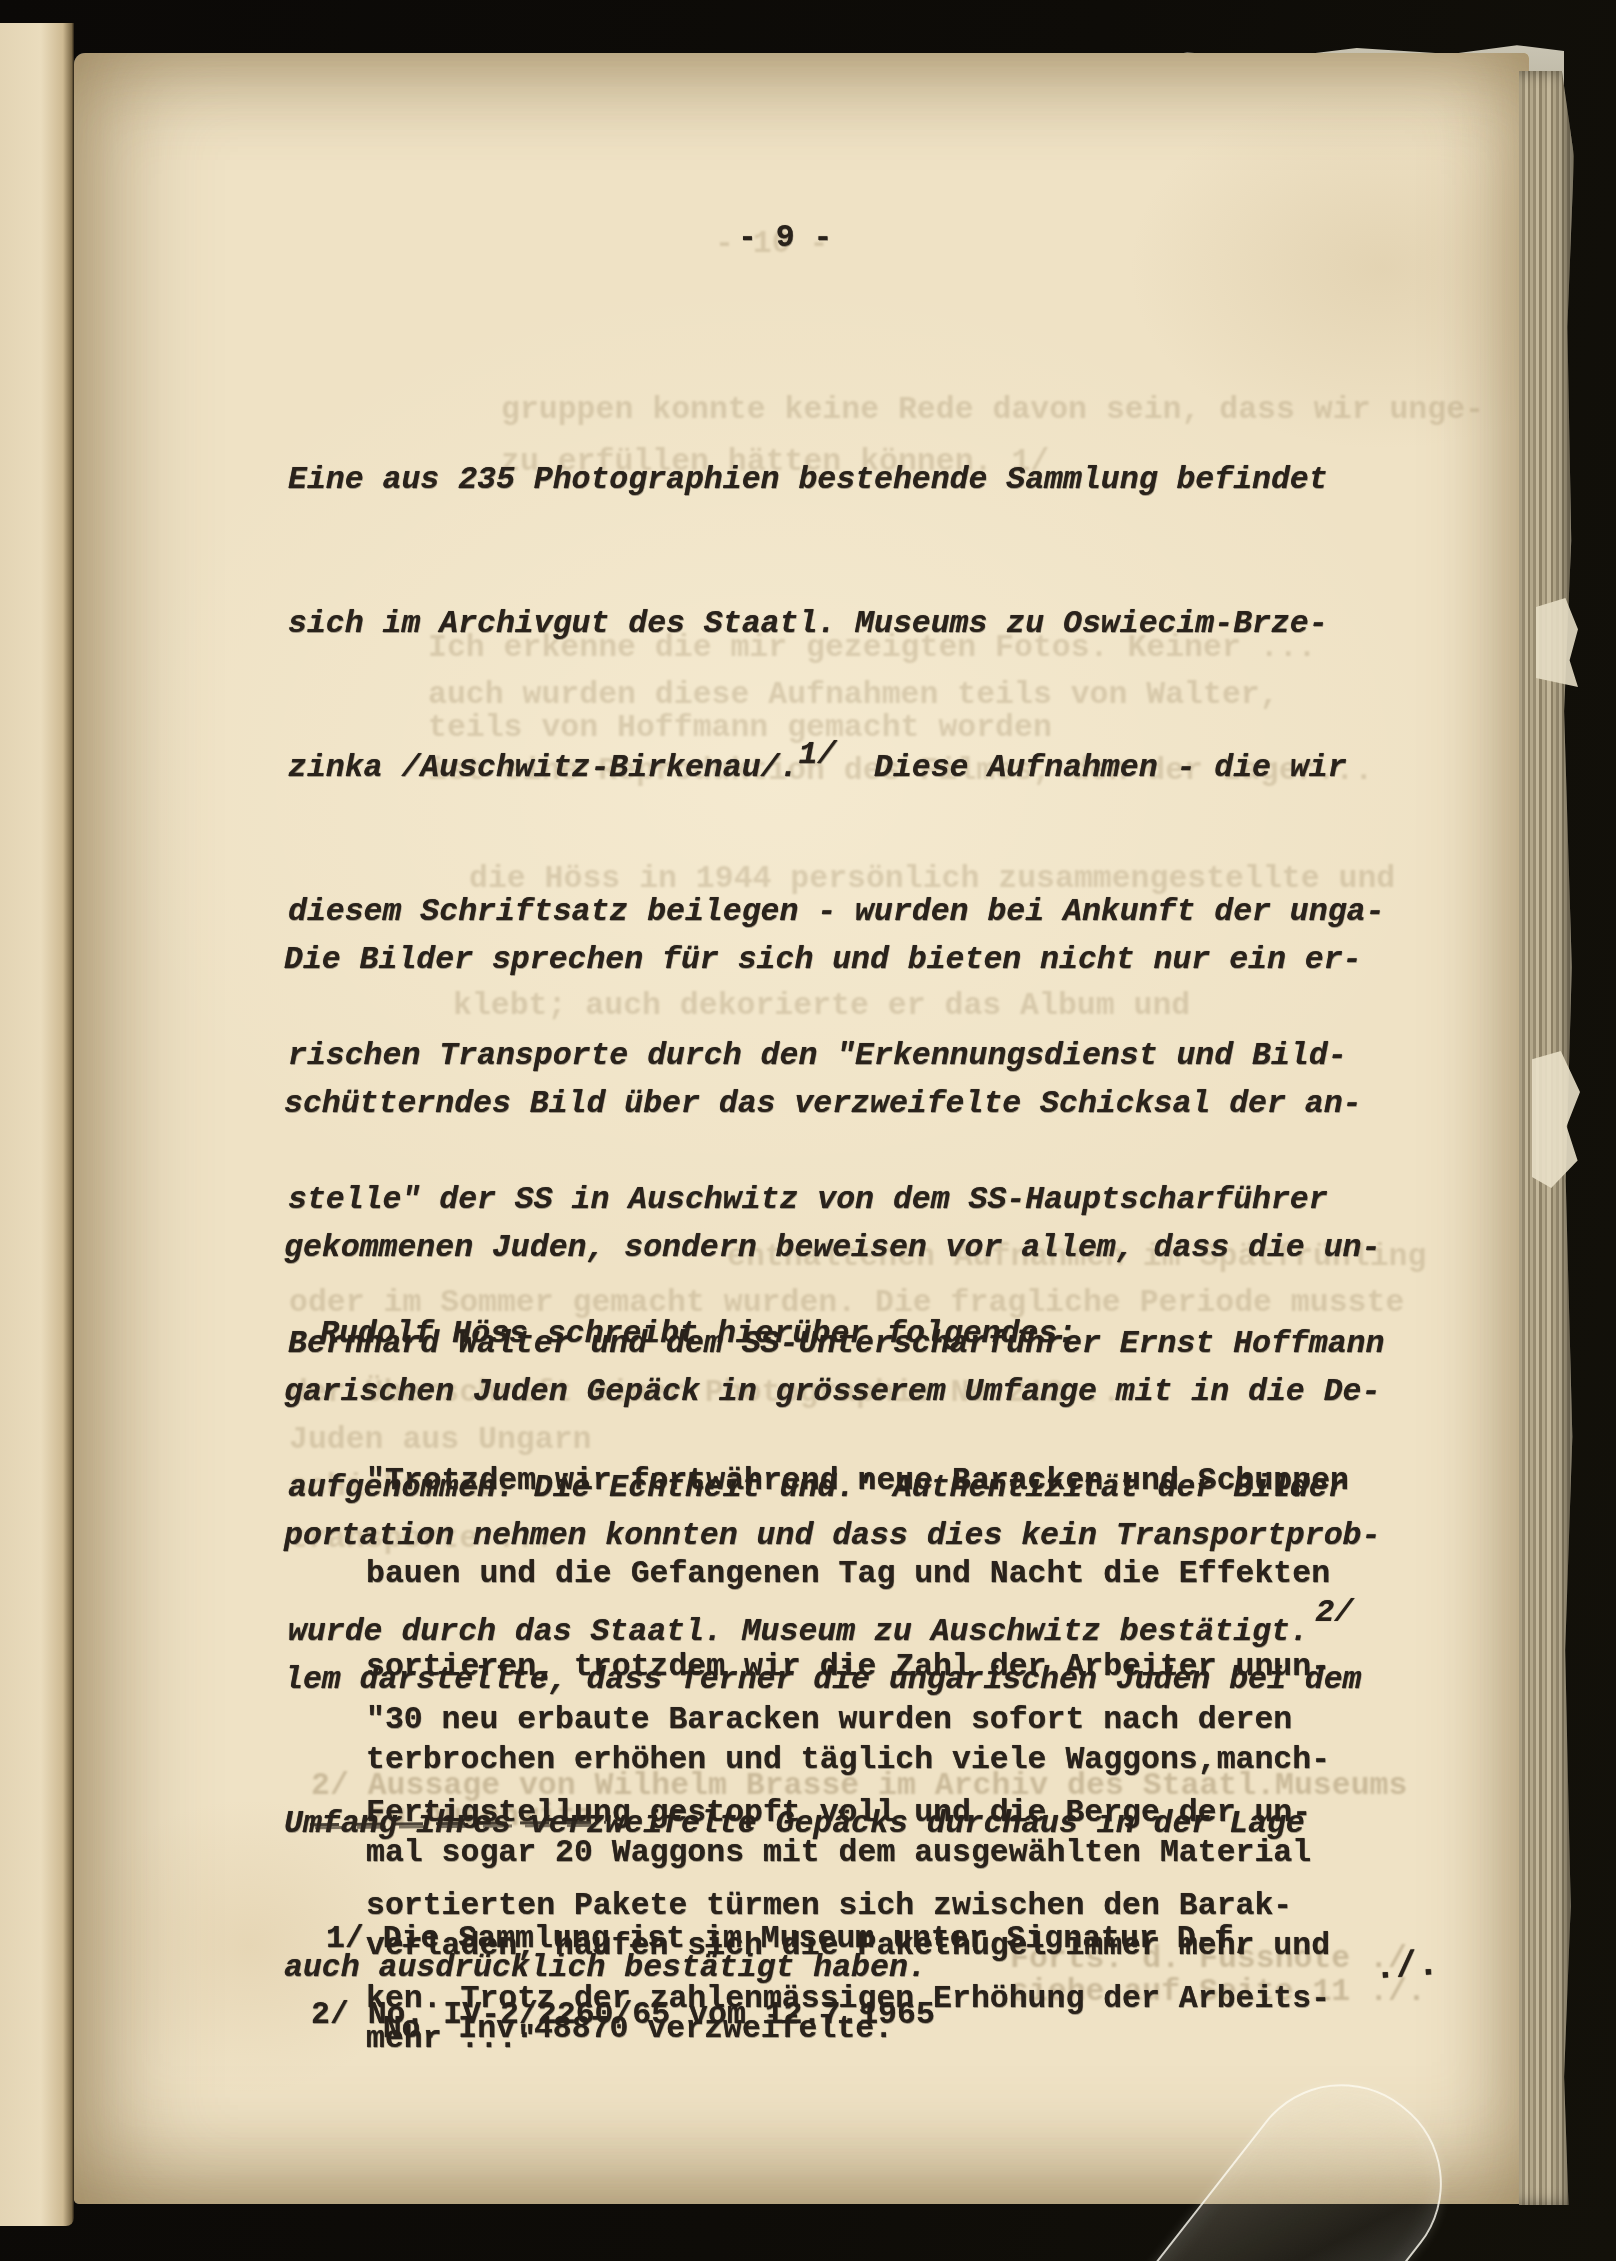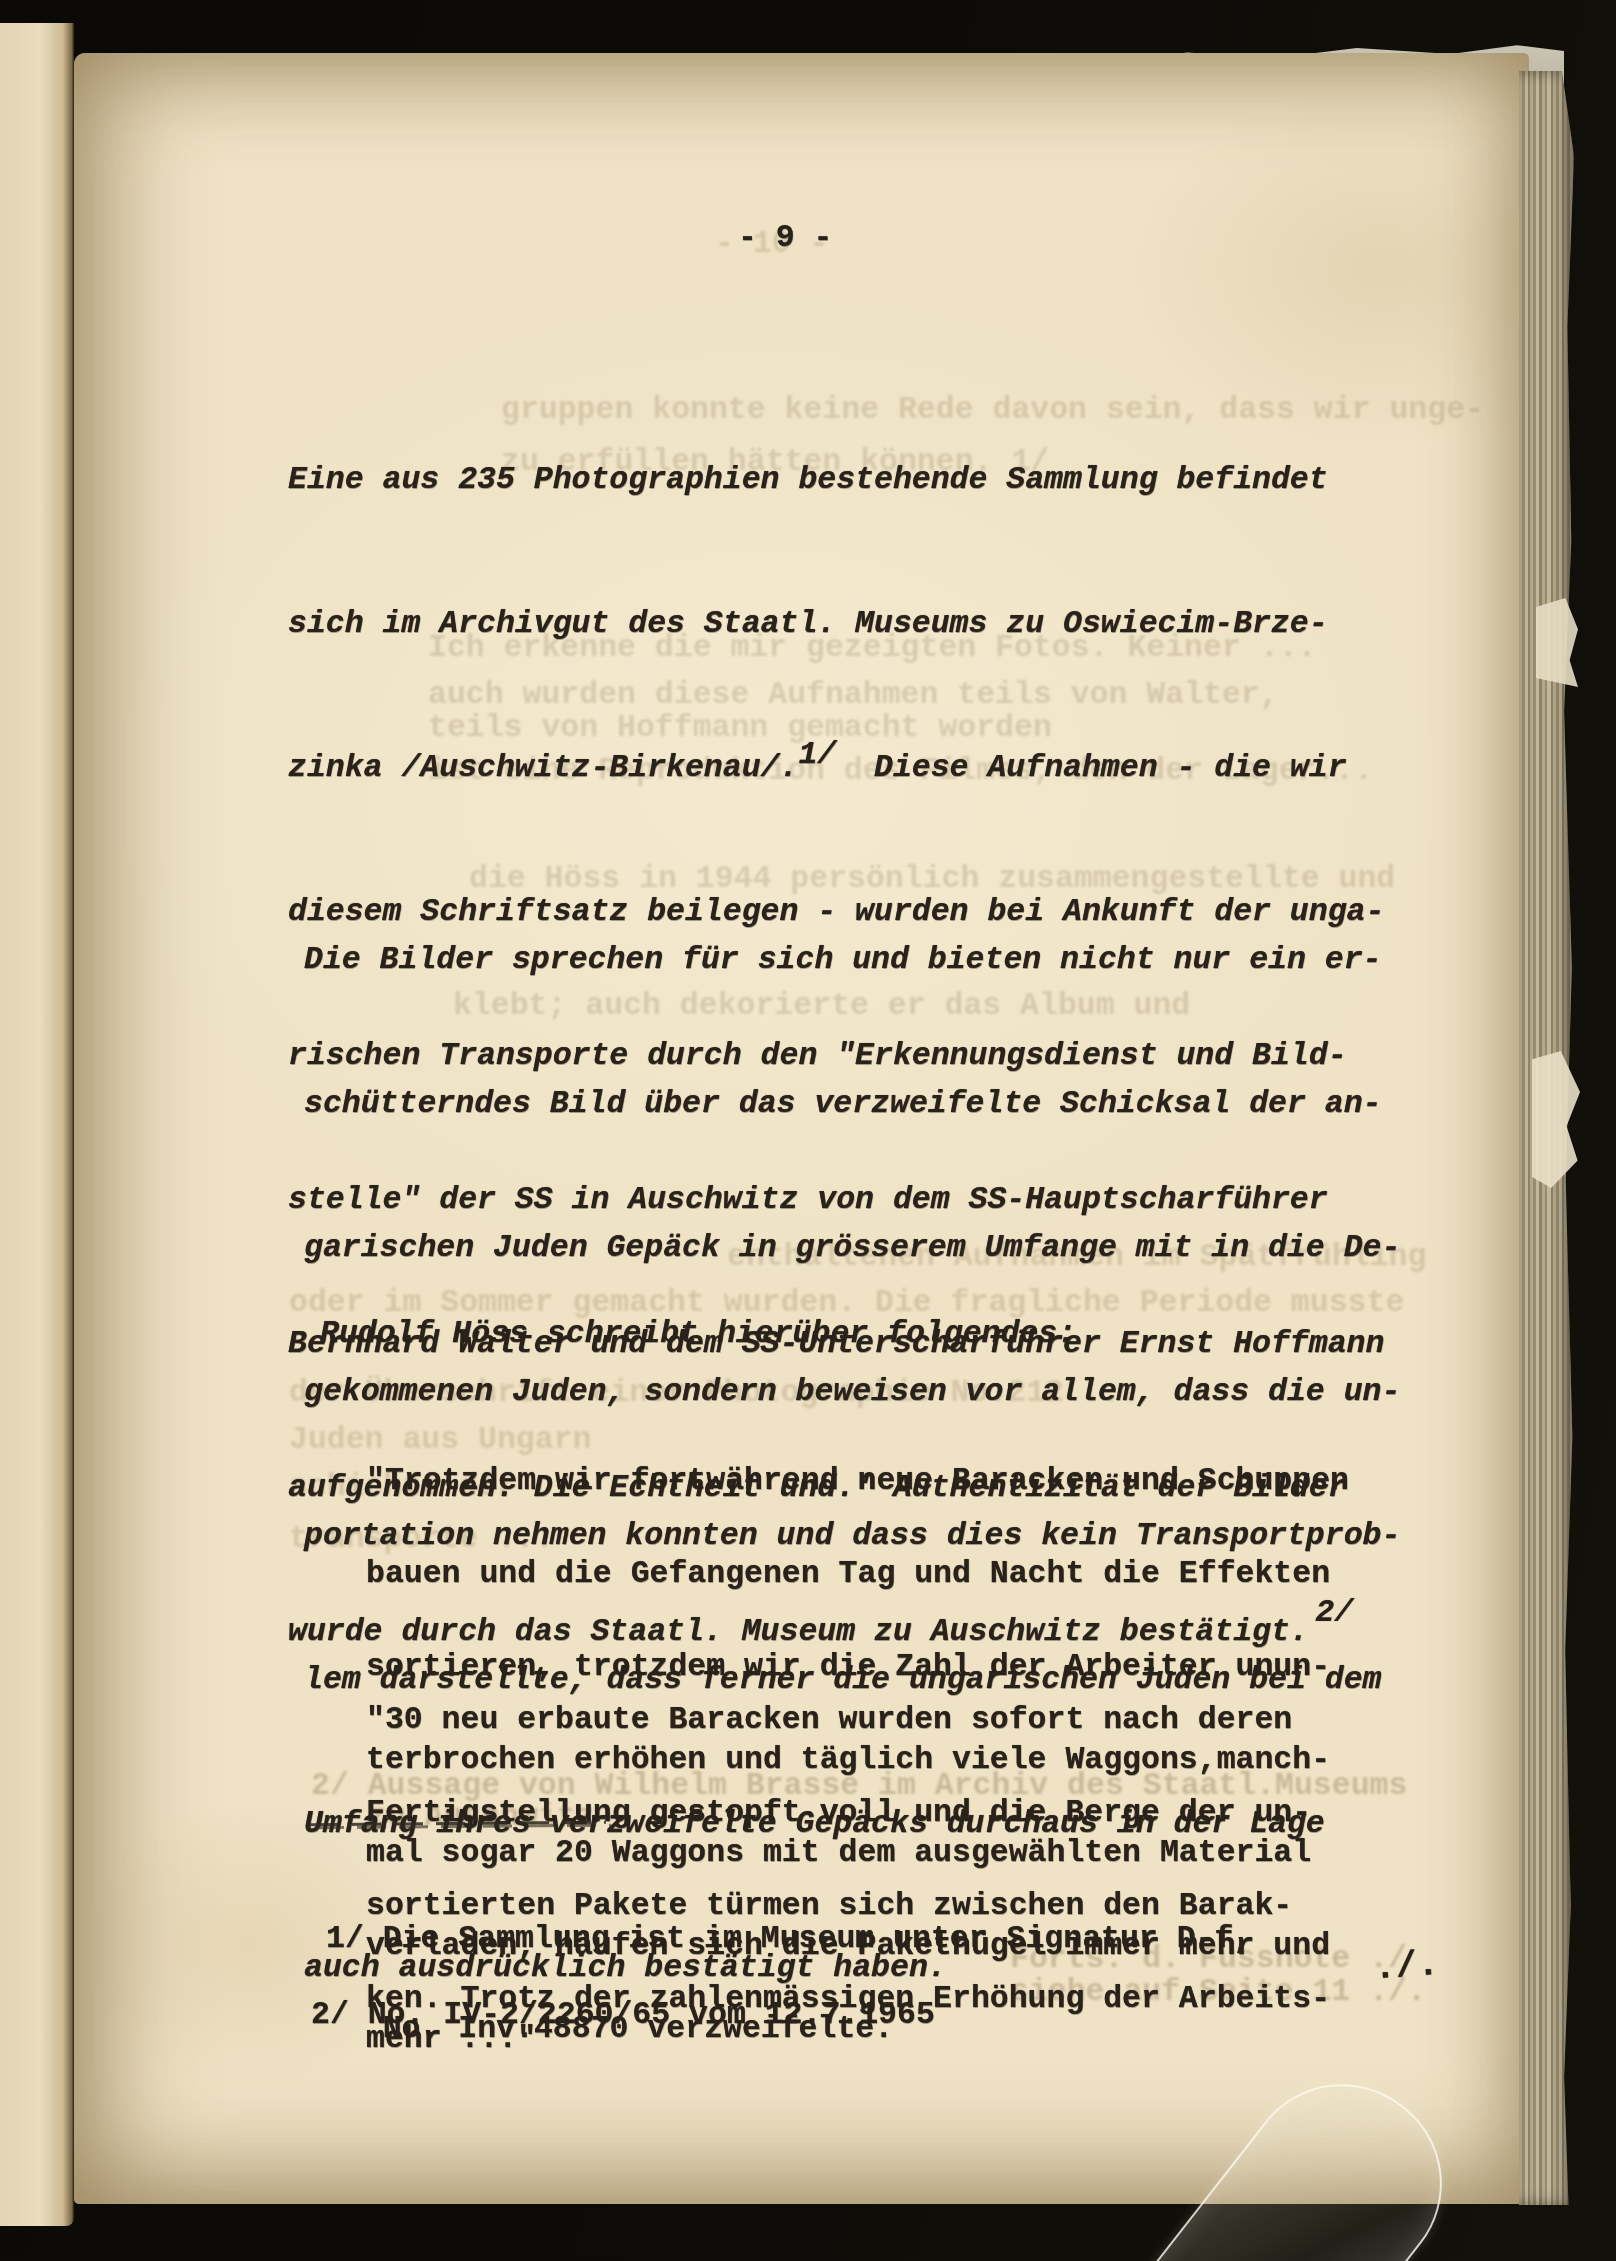--- a/index.html
+++ b/index.html
@@ -96,25 +96,25 @@
     <div>sich im Archivgut des Staatl. Museums zu Oswiecim-Brze-</div>
     <div><span>zinka /Auschwitz-Birkenau/.</span><span class="sup">1/</span><span>  Diese Aufnahmen - die wir</span></div>
     <div>diesem Schriftsatz beilegen - wurden bei Ankunft der unga-</div>
     <div>rischen Transporte durch den "Erkennungsdienst und Bild-</div>
     <div>stelle" der SS in Auschwitz von dem SS-Hauptscharführer</div>
     <div>Bernhard Walter und dem SS-Unterscharführer Ernst Hoffmann</div>
     <div>aufgenommen. Die Echtheit und.' Authentizität der Bilder</div>
     <div><span>wurde durch das Staatl. Museum zu Auschwitz bestätigt.</span><span class="sup-end">2/</span></div>
   </div>
 
-  <div class="ink para" style="left:304px;top:840px;">
+  <div class="ink para" style="left:284px;top:840px;">
     <div>Die Bilder sprechen für sich und bieten nicht nur ein er-</div>
     <div>schütterndes Bild über das verzweifelte Schicksal der an-</div>
+    <div>gekommenen Juden, sondern beweisen vor allem, dass die un-</div>
     <div>garischen Juden Gepäck in grösserem Umfange mit in die De-</div>
-    <div>gekommenen Juden, sondern beweisen vor allem, dass die un-</div>
     <div>portation nehmen konnten und dass dies kein Transportprob-</div>
     <div>lem darstellte, dass ferner die ungarischen Juden bei dem</div>
     <div>Umfang ihres verzweifelte Gepäcks durchaus in der Lage</div>
     <div>auch ausdrücklich bestätigt haben.</div>
   </div>
 
   <div class="ink para" style="left:288px;top:1310px;margin-left:32px;">Rudolf Höss schreibt hierüber folgendes:</div>
 
   <div class="ink quote" style="left:366px;top:1403px;">
     <div>"Trotzdem wir fortwährend neue Baracken und Schuppen</div>

